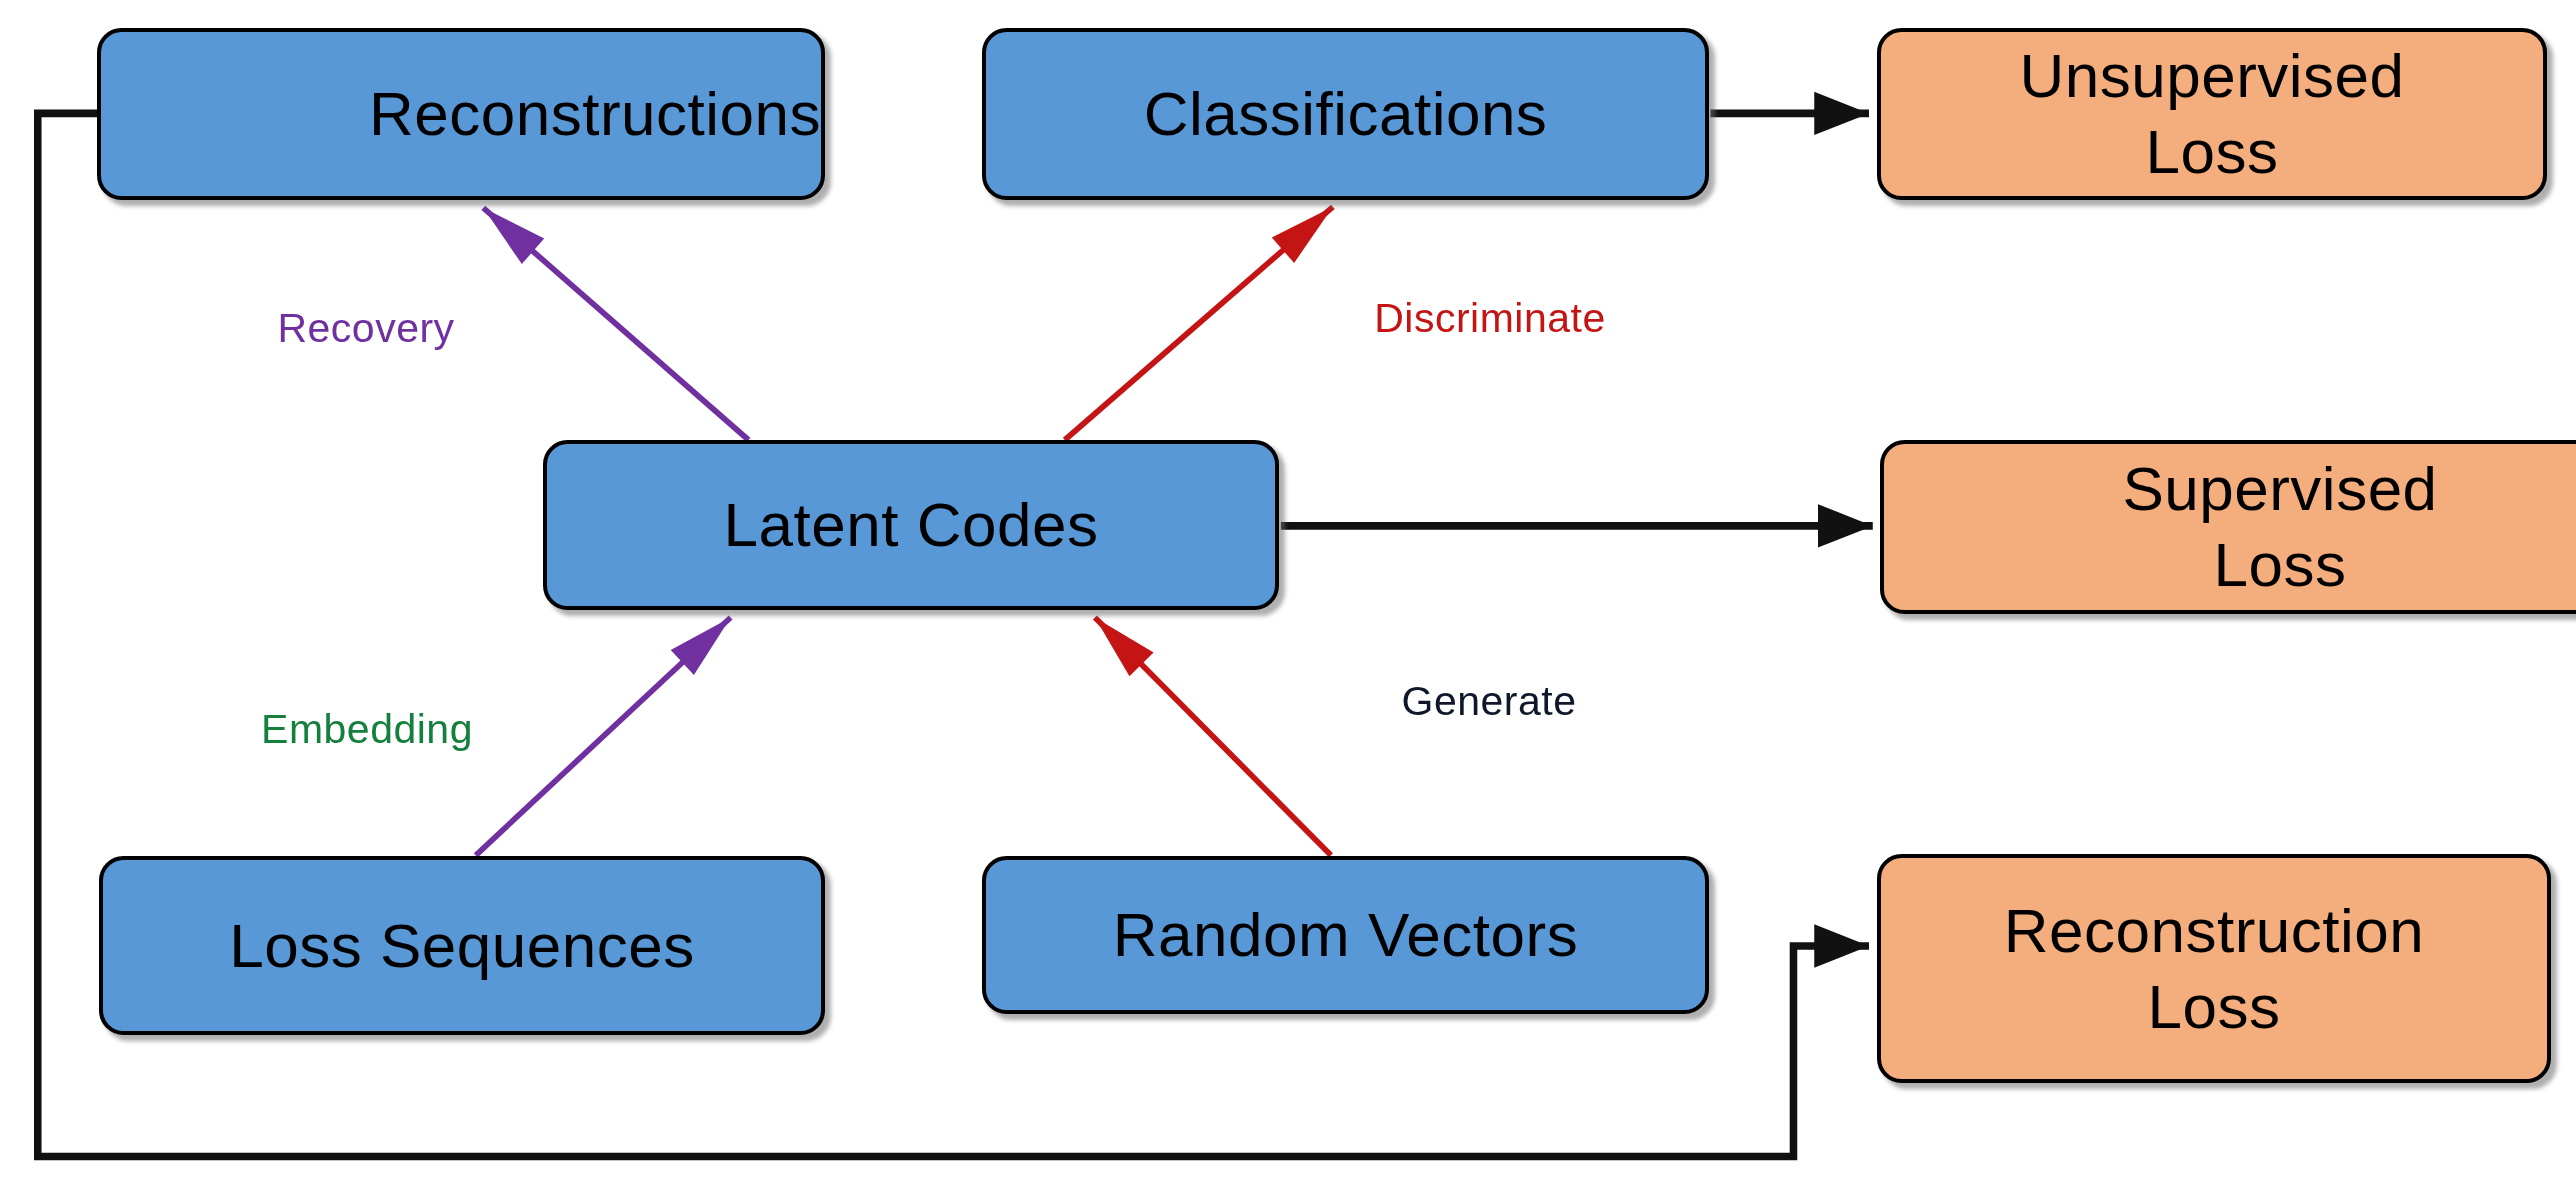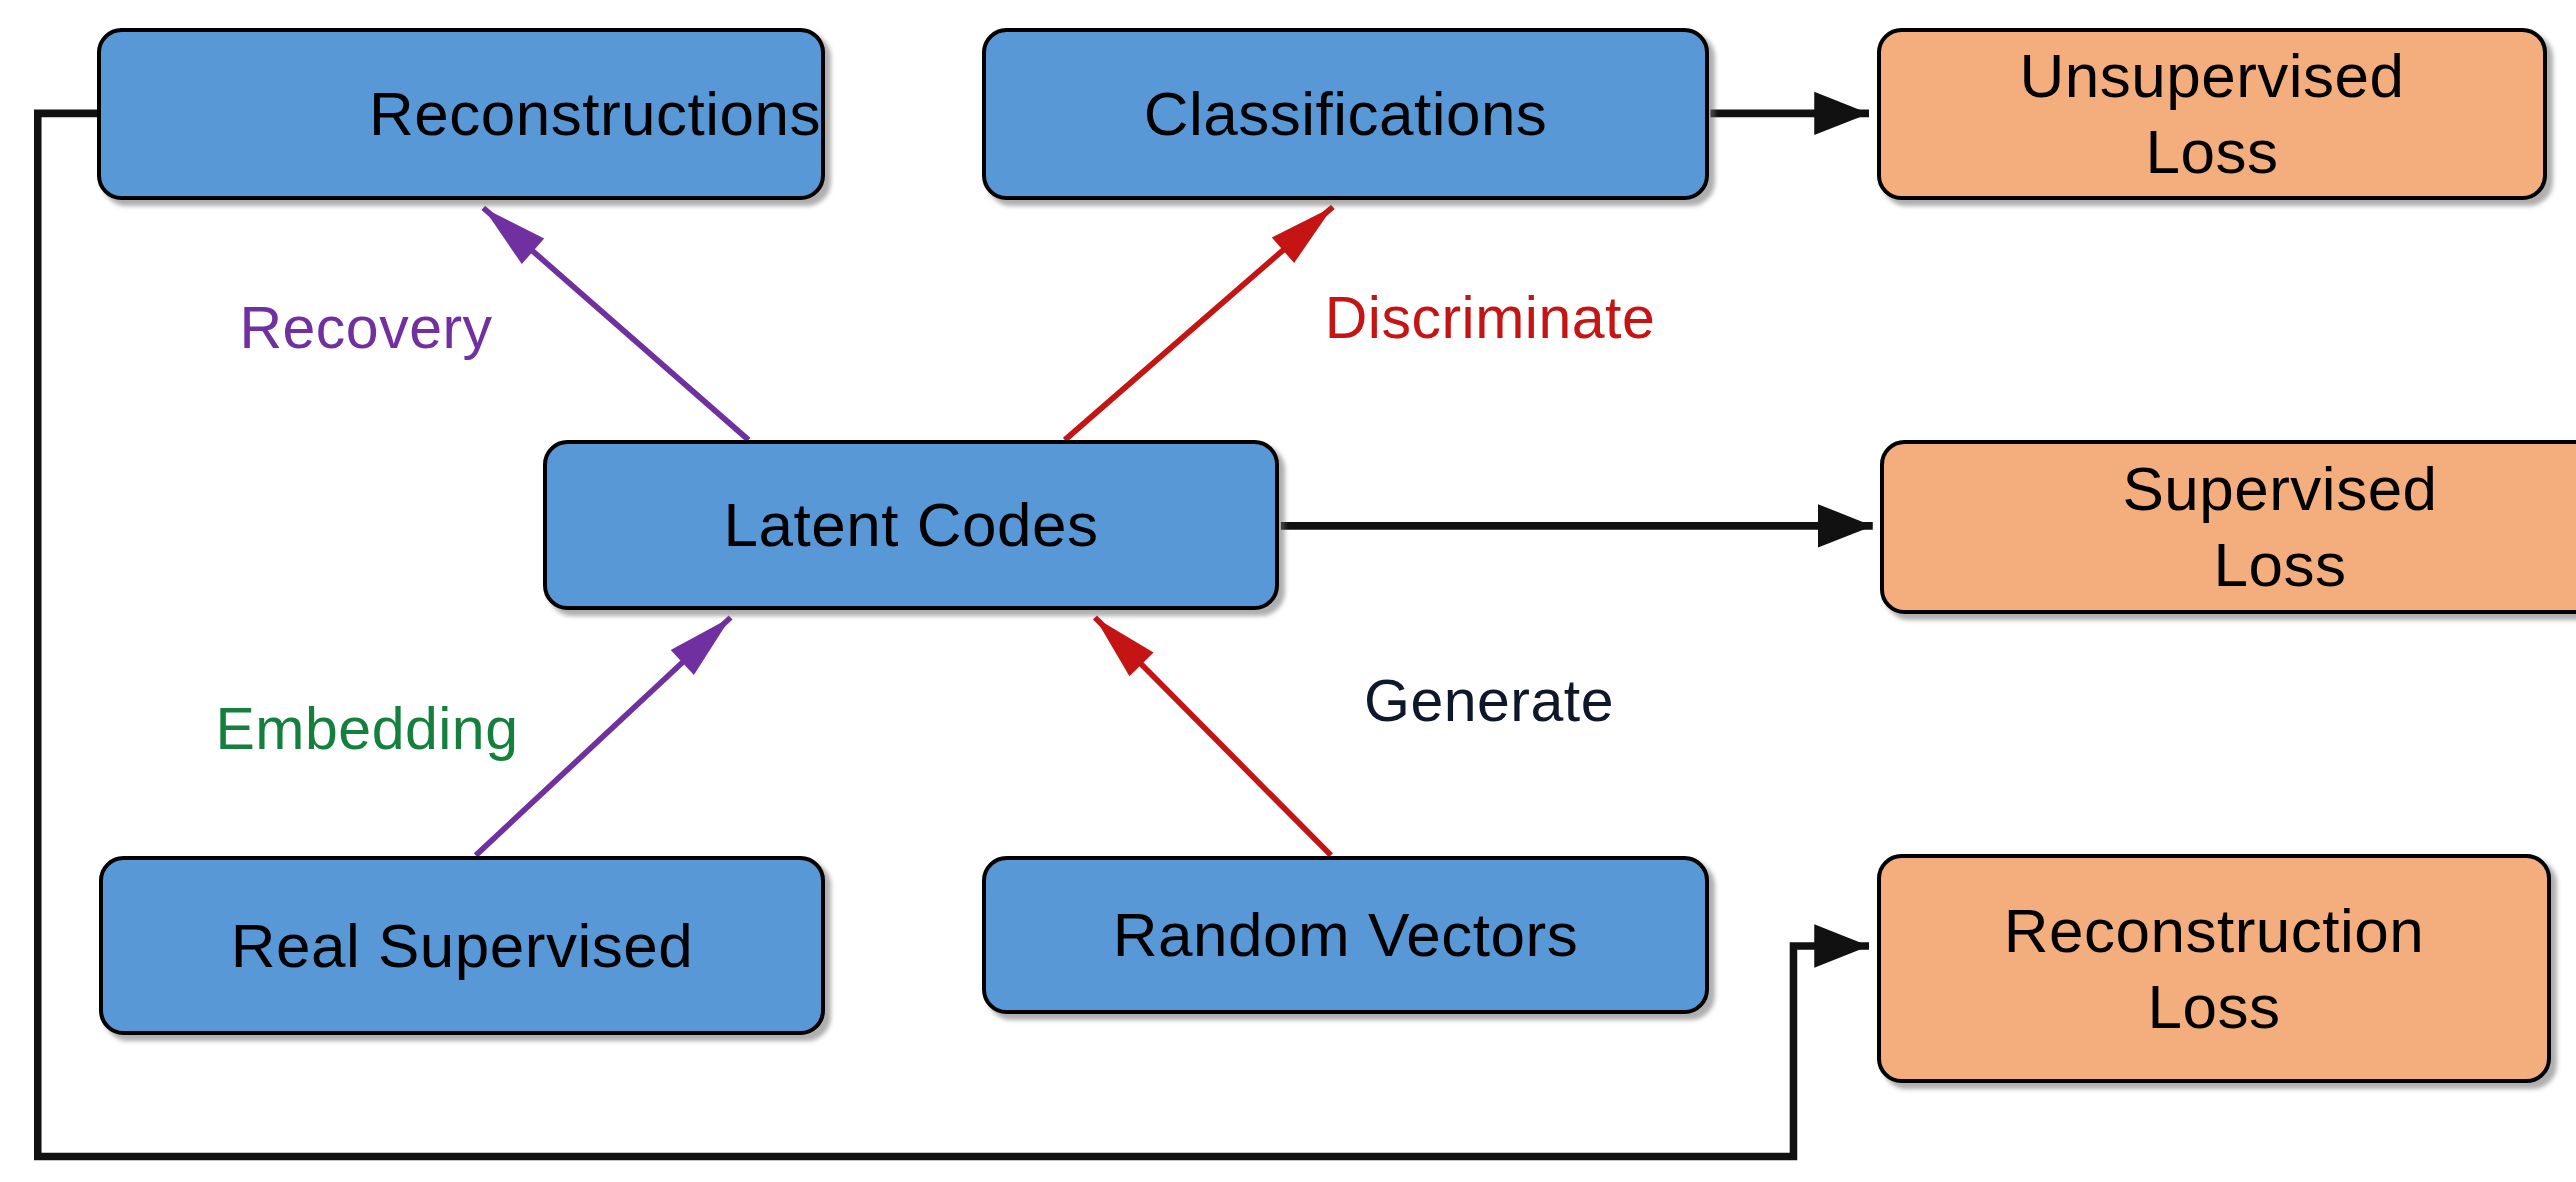--- a/index.html
+++ b/index.html
@@ -19,21 +19,21 @@
   }
   .node.blue{background:var(--node-fill-blue,#5898D6);}
   .node.orange{background:var(--node-fill-orange,#F4AE7E);}
   .node-label{
     font-size:62px;line-height:76px;color:var(--node-text,#000);
     white-space:pre-line;letter-spacing:0.5px;
   }
 
   .edge-label{
     position:absolute;transform:translate(-50%,-50%);
-    font-size:59px;white-space:nowrap;letter-spacing:0.5px;
+    font-size:41px;white-space:nowrap;letter-spacing:0.5px;
   }
 
   .stroke-black{stroke:var(--arrow-black,#111);}
   .stroke-purple{stroke:var(--arrow-purple,#7030A0);}
   .stroke-red{stroke:var(--arrow-red,#C41414);}
   .fill-black{fill:var(--arrow-black,#111);}
   .fill-purple{fill:var(--arrow-purple,#7030A0);}
   .fill-red{fill:var(--arrow-red,#C41414);}
   .edge{fill:none;}
 </style>
@@ -86,21 +86,21 @@
   <div class="node blue" style="left:543px;top:440px;width:736px;height:170px;">
     <span class="node-label">Latent Codes</span>
   </div>
 
   <div class="node orange" style="left:1880px;top:440px;width:800px;height:174px;">
     <span class="node-label">Supervised
 Loss</span>
   </div>
 
   <div class="node blue" style="left:99px;top:856px;width:726px;height:179px;">
-    <span class="node-label">Real Supervised</span>
+    <span class="node-label">Loss Sequences</span>
   </div>
 
   <div class="node blue" style="left:982px;top:856px;width:727px;height:158px;">
     <span class="node-label">Random Vectors</span>
   </div>
 
   <div class="node orange" style="left:1877px;top:854px;width:674px;height:229px;">
     <span class="node-label">Reconstruction
 Loss</span>
   </div>

